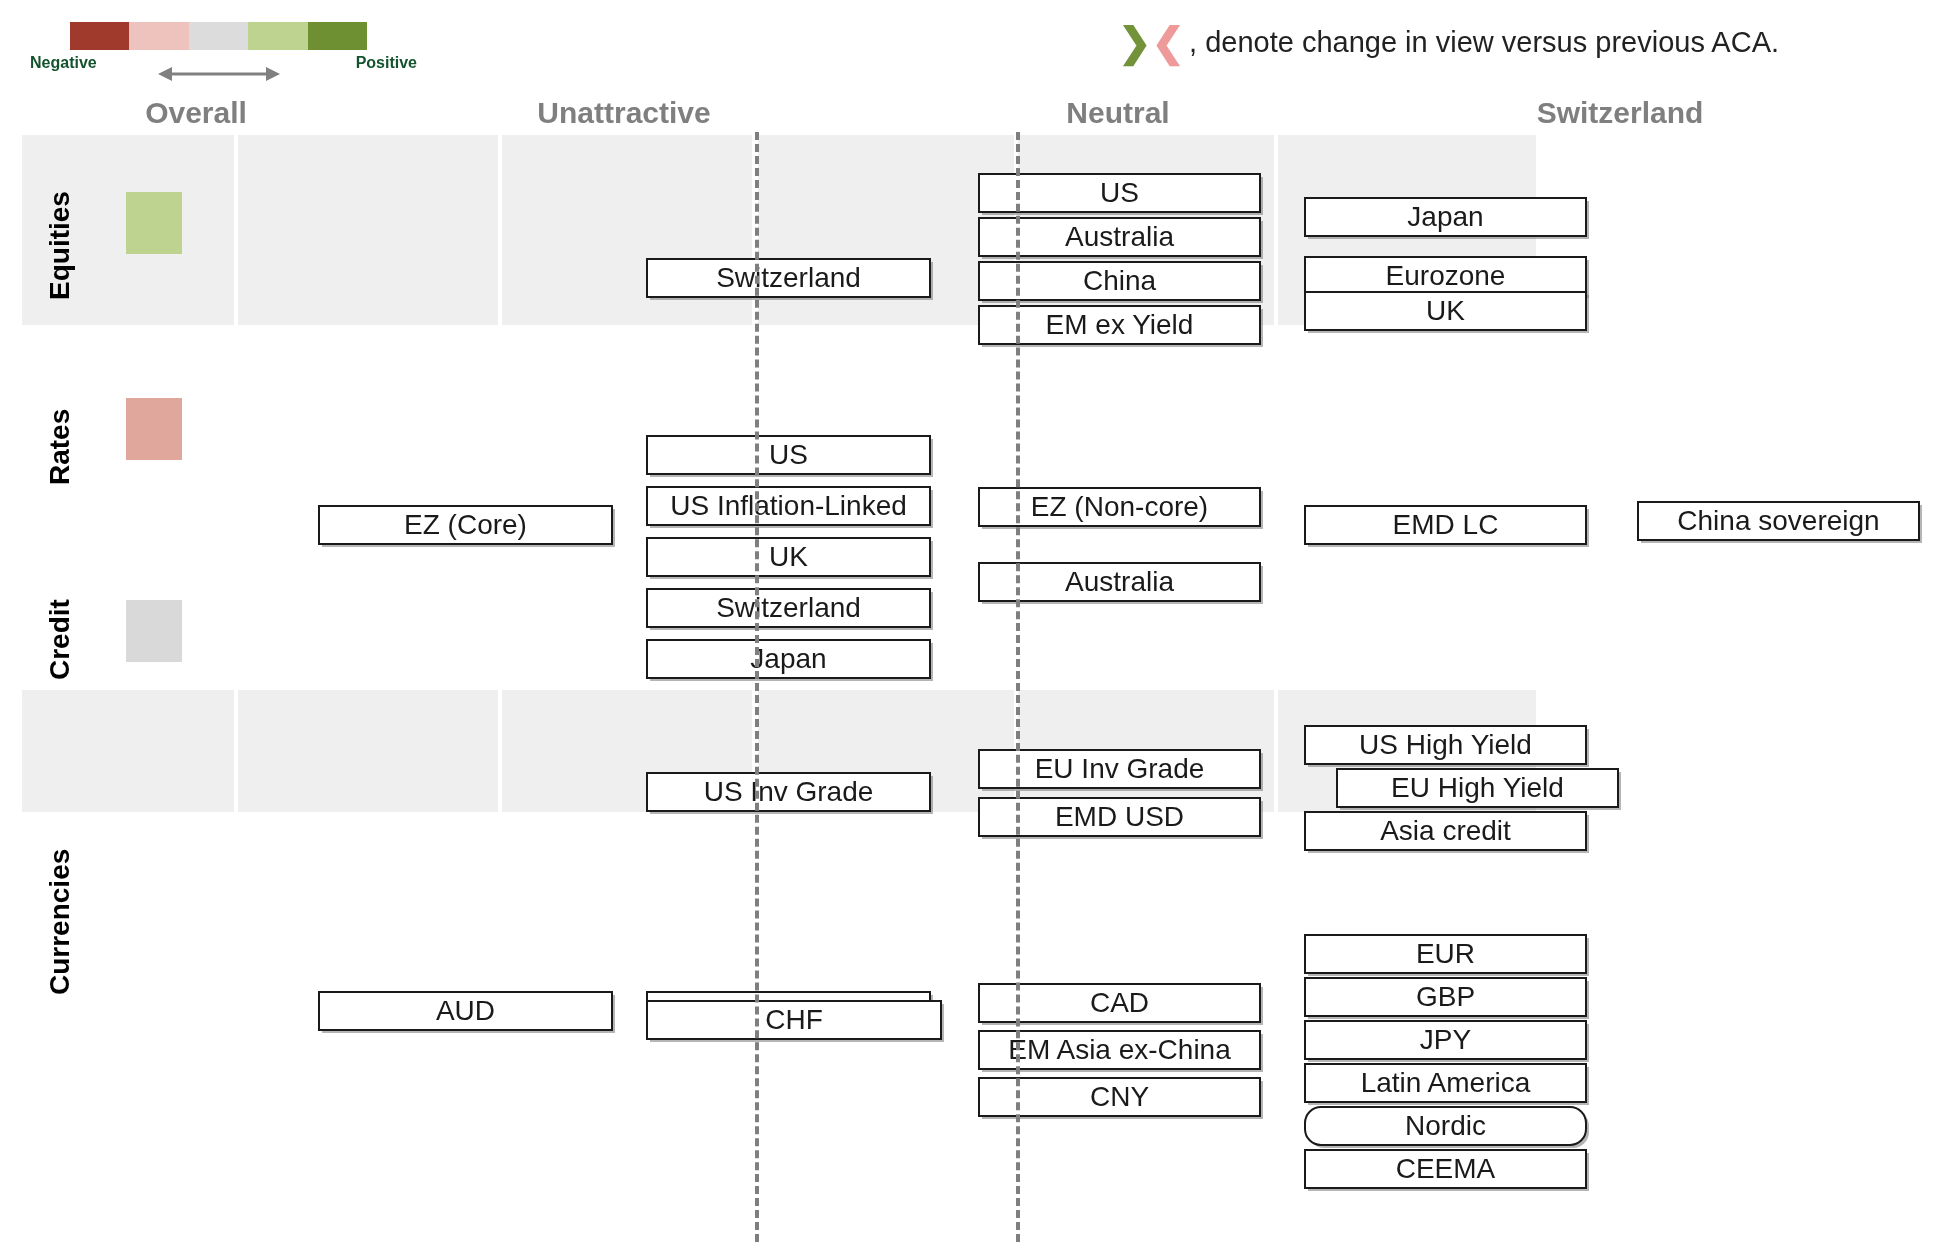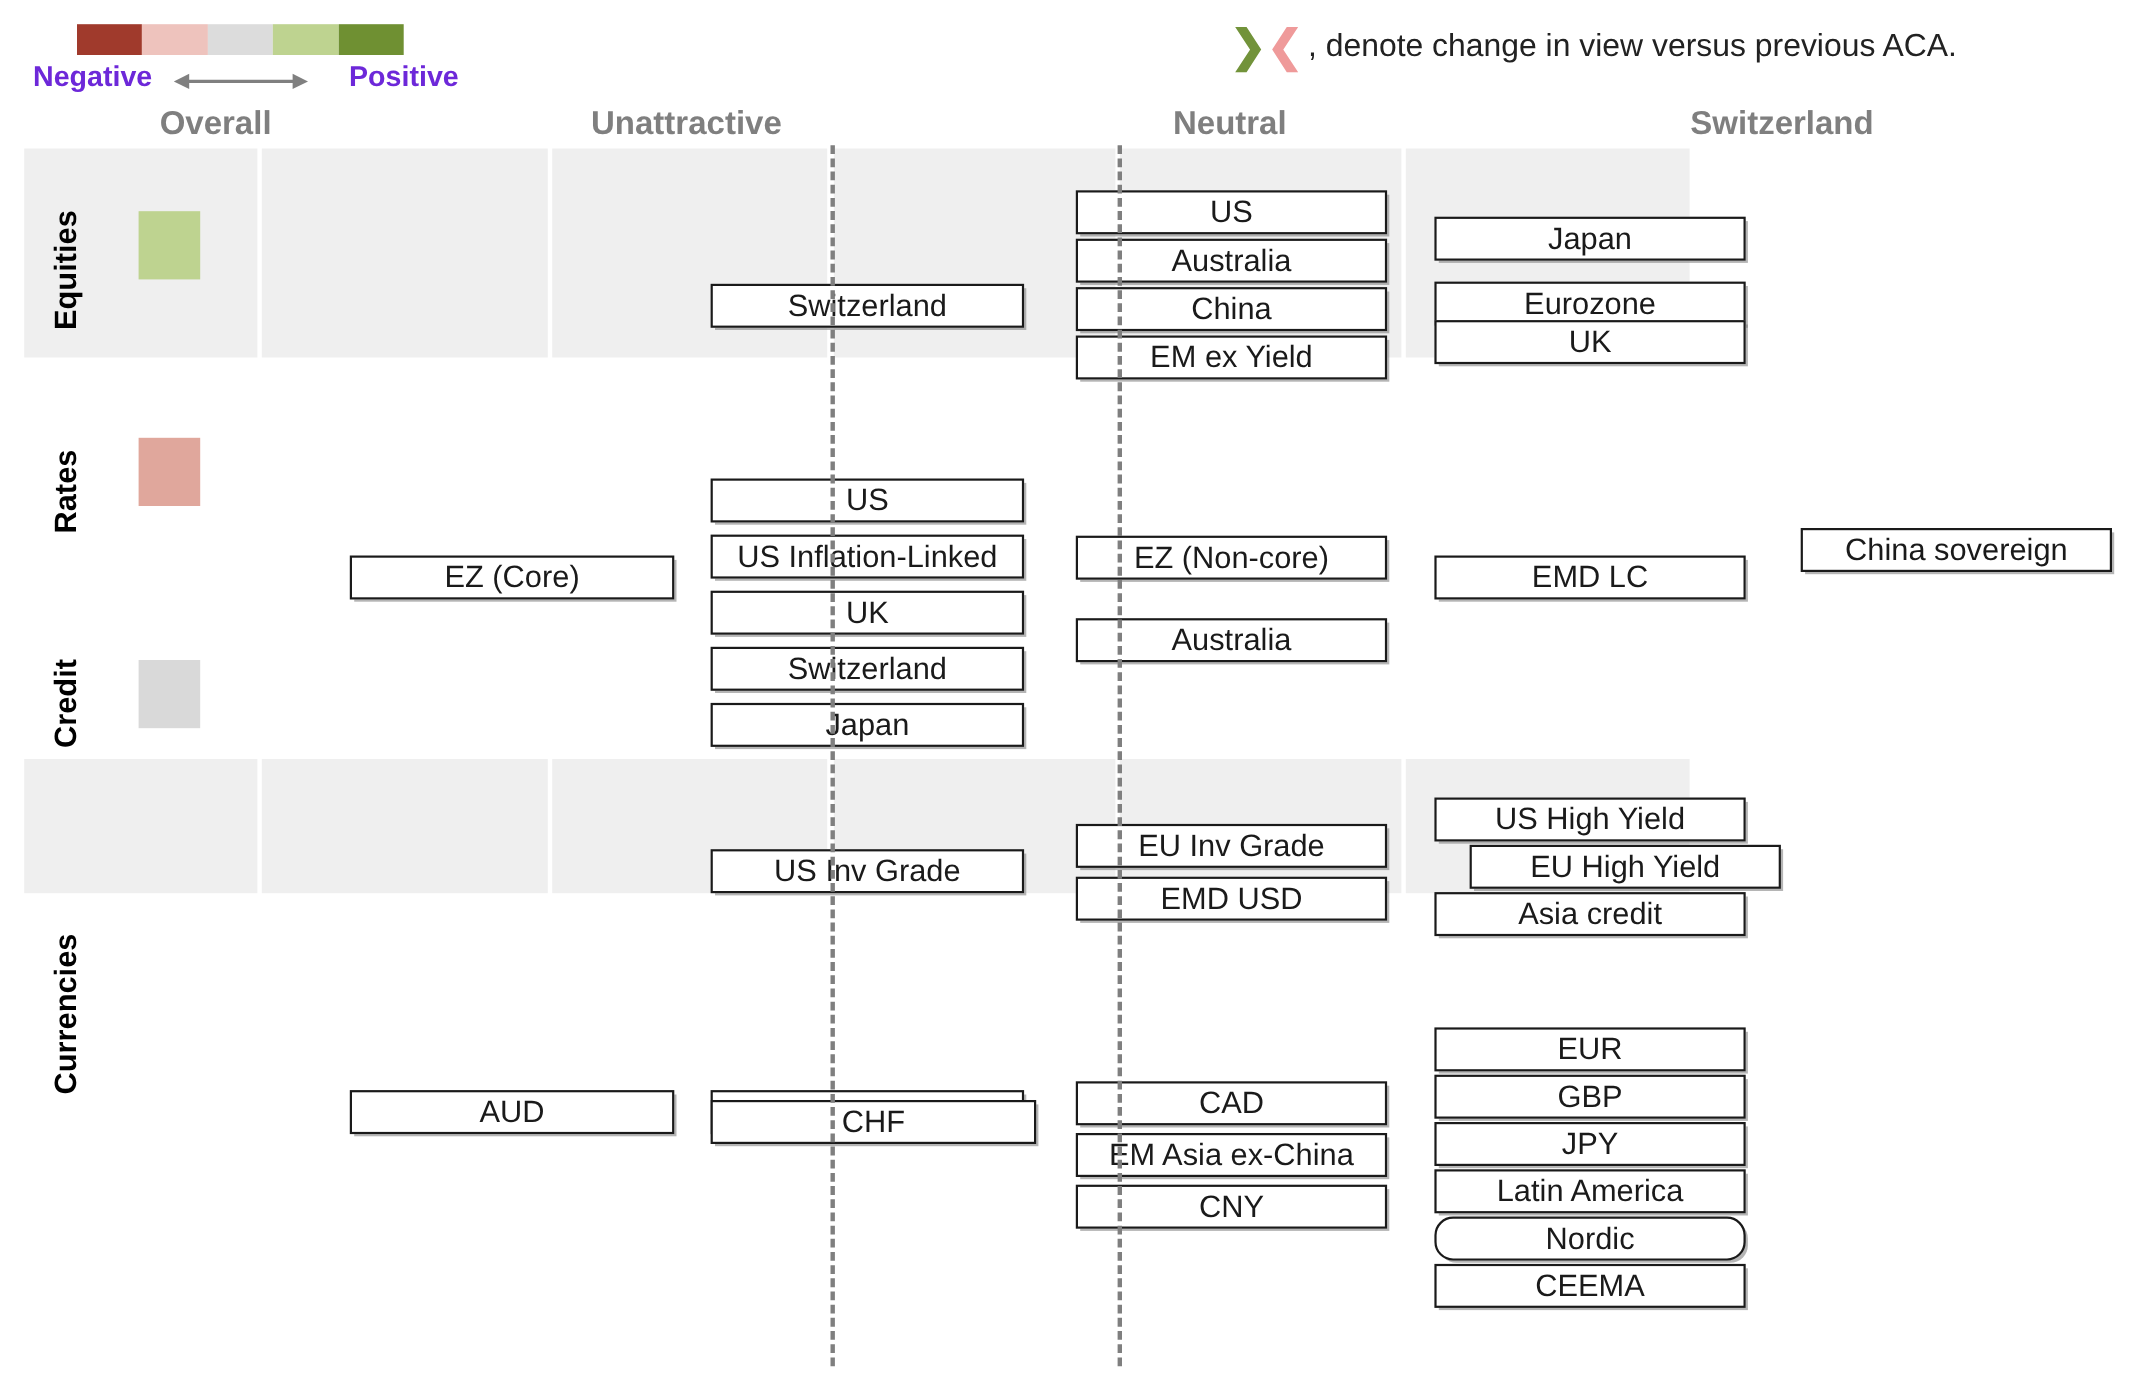--- a/index.html
+++ b/index.html
@@ -14,21 +14,21 @@
   
   .legend { position: absolute; left: 70px; top: 22px; }
   .legend-strip { display: flex; width: 297px; height: 28px; }
   .legend-strip span { flex: 1 1 0; display: block; }
   .legend-labels {
     position: relative; width: 297px; height: 26px;
     margin-top: 2px;
   }
   .legend-neg, .legend-pos {
     position: absolute; top: 2px;
-    font-size: 26px; font-weight: bold; color: #6d28d9; white-space: nowrap;
+    font-size: 16px; font-weight: bold; color: #14532d; white-space: nowrap;
   }
   .legend-neg { left: -40px; }
   .legend-pos { right: -50px; }
   .legend-arrow {
     position: absolute; left: 88px; top: 12px; width: 122px; height: 4px;
   }
   .legend-arrow svg { display: block; }
 
   
   .note {
@@ -154,21 +154,21 @@
       <div class="swatch" style="background: rgb(224, 167, 156); left: 126px; top: 398px;"></div>
       <div class="box" style="left: 318px; width: 295px; top: 505px;">EZ (Core)</div>
       <div class="box" style="left: 646px; width: 285px; top: 435px;">US</div>
       <div class="box" style="left: 646px; width: 285px; top: 486px;">US Inflation-Linked</div>
       <div class="box" style="left: 646px; width: 285px; top: 537px;">UK</div>
       <div class="box" style="left: 646px; width: 285px; top: 588px;">Switzerland</div>
       <div class="box" style="left: 646px; width: 285px; top: 639px;">Japan</div>
       <div class="box" style="left: 978px; width: 283px; top: 487px;">EZ (Non-core)</div>
       <div class="box" style="left: 978px; width: 283px; top: 562px;">Australia</div>
       <div class="box" style="left: 1304px; width: 283px; top: 505px;">EMD LC</div>
-      <div class="box" style="left: 1637px; width: 283px; top: 480px;">China sovereign</div>
+      <div class="box" style="left: 1637px; width: 283px; top: 501px;">China sovereign</div>
       <div class="row" style="top: 690px; height: 122px;">
         <div class="band" style="left: 22px; width: 212px;"></div>
         <div class="band" style="left: 238px; width: 260px;"></div>
         <div class="band" style="left: 502px; width: 250px;"></div>
         <div class="band" style="left: 758px; width: 256px;"></div>
         <div class="band" style="left: 1018px; width: 256px;"></div>
         <div class="band" style="left: 1278px; width: 258px;"></div>
       </div>
       <div class="row-label" style="top: 680px;">Credit</div>
       <div class="swatch" style="background: rgb(217, 217, 217); left: 126px; top: 600px;"></div>

